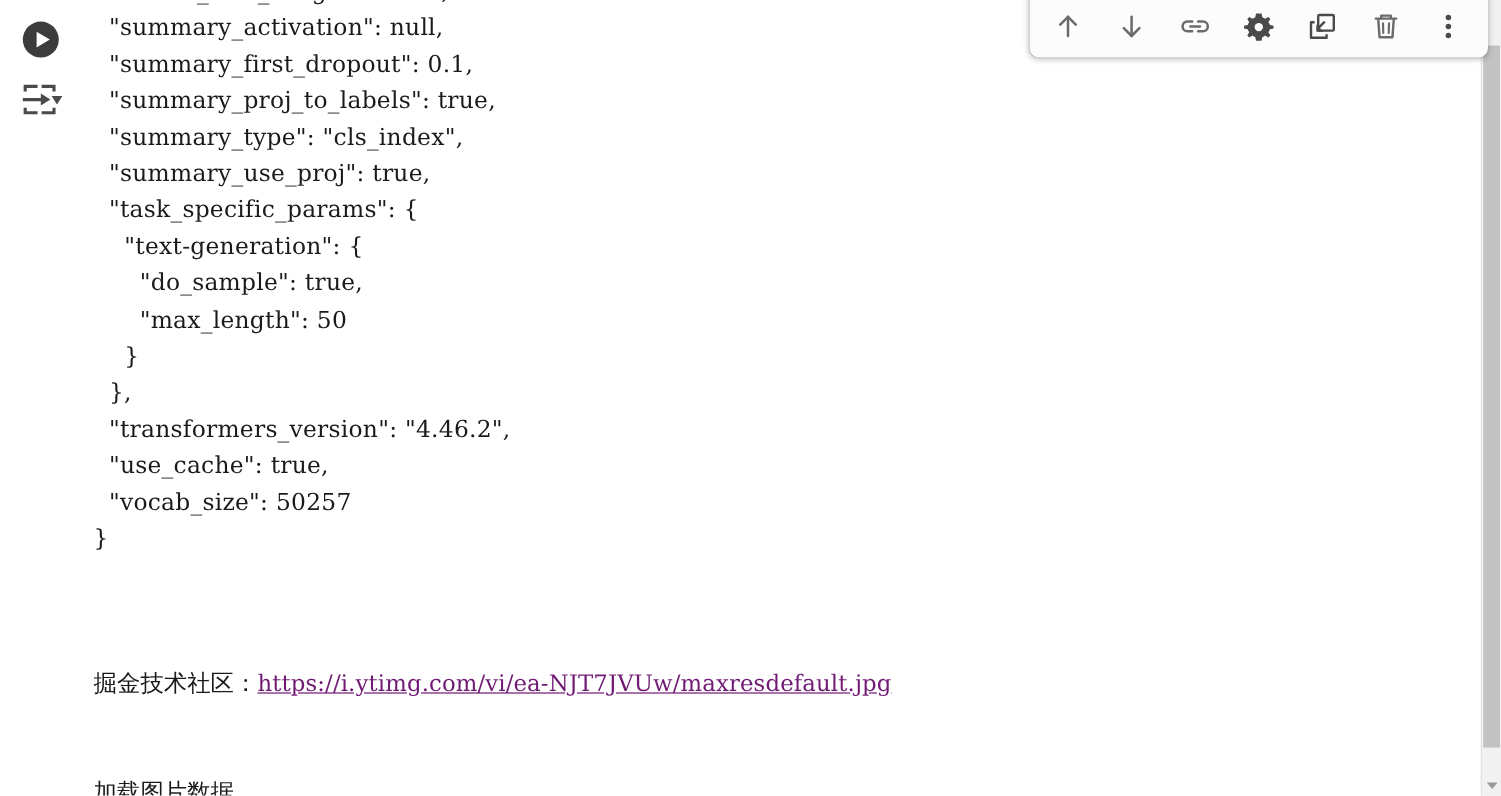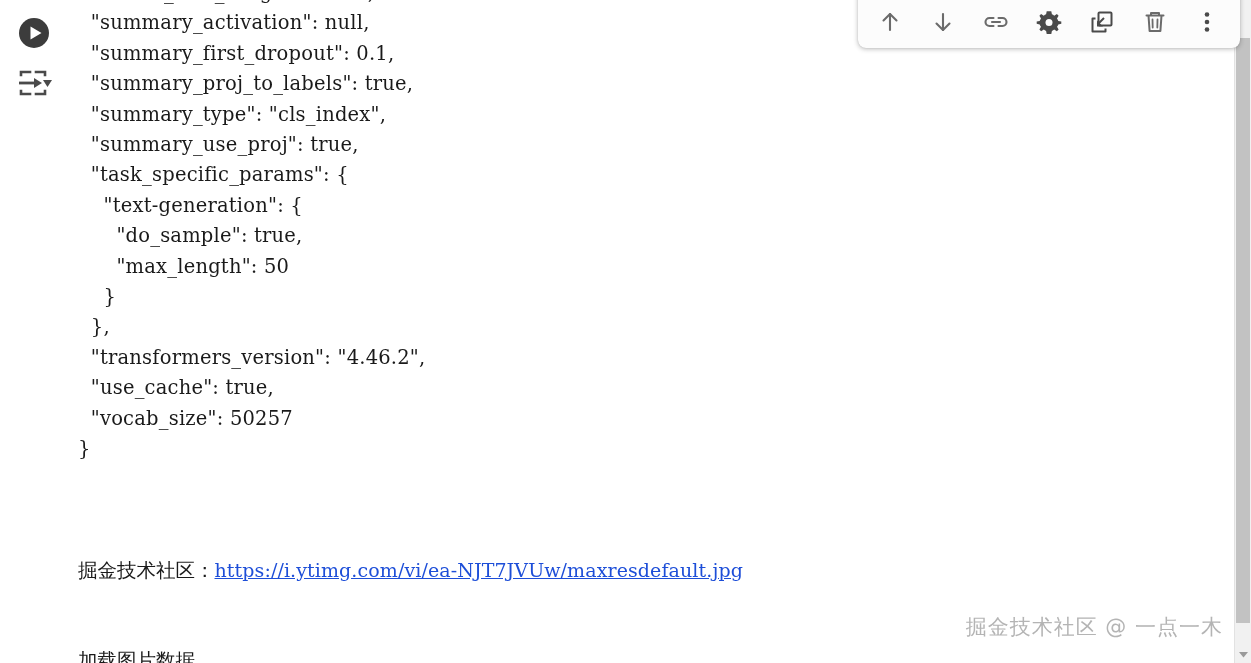--- a/index.html
+++ b/index.html
@@ -76,21 +76,21 @@
     margin: 0;
     padding: 0;
     font-family: "DejaVu Serif", "Liberation Serif", serif;
     font-size: 19.5px;
     line-height: 30.4px;
     color: #1a1a1a;
     white-space: pre;
   }
   .log-line { display: block; height: 30.4px; }
   a#image-url-link {
-    color: #1d4ed8;
+    color: #701a75;
     text-decoration: underline;
     font-family: "DejaVu Serif", "Liberation Serif", serif;
     font-size: 19px;
     letter-spacing: 0.1px;
   }
 
   
   #cell-toolbar {
     position: absolute;
     right: 11px;
@@ -278,21 +278,20 @@
     <button class="toolbar-btn" title="More actions">
       <svg width="26" height="26" viewBox="0 0 26 26">
         <circle cx="13" cy="5.5" r="2.3" fill="#4a4a4a"></circle>
         <circle cx="13" cy="13" r="2.3" fill="#4a4a4a"></circle>
         <circle cx="13" cy="20.5" r="2.3" fill="#4a4a4a"></circle>
       </svg>
     </button>
 
   </div>
 
-  <div id="watermark">掘金技术社区 @ 一点一木</div>
 
   <div id="page-scrollbar">
     <div id="scrollbar-thumb"></div>
     <div id="scroll-down-arrow">
       <svg width="9" height="7" viewBox="0 0 9 7">
         <polygon points="0,1 9,1 4.5,6.5" fill="#9a9a9a"></polygon>
       </svg>
     </div>
   </div>
 

